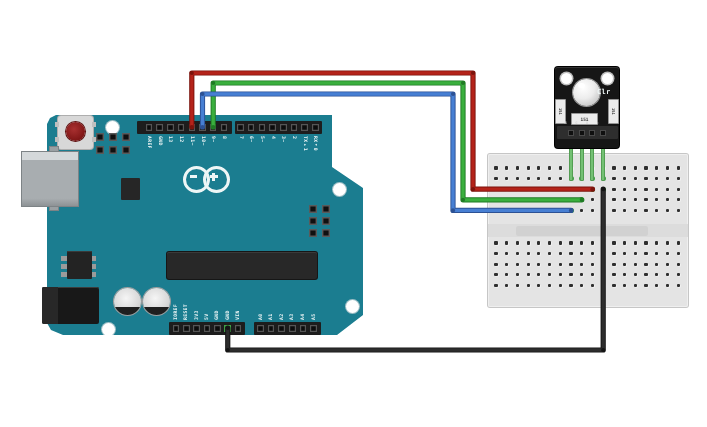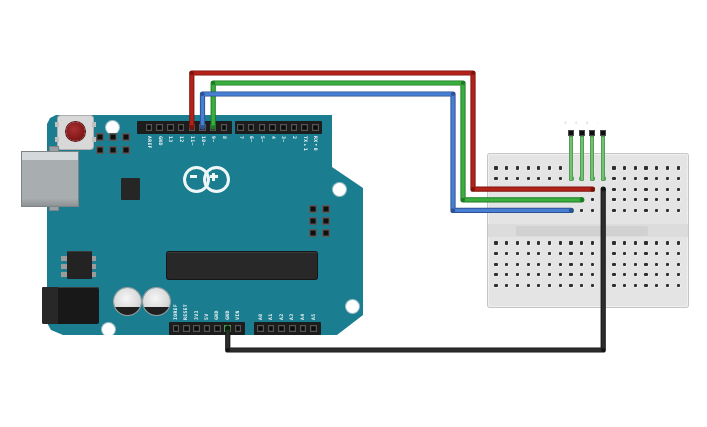--- a/index.html
+++ b/index.html
@@ -368,20 +368,30 @@
 
   <span class="silk" style="left:96px;top:165px;font-size:5.2px;letter-spacing:.4px;">ICSP2</span>
   <span class="vlabel vup" style="left:301px;top:210px;height:26px;font-size:5.2px;">ICSP</span>
 
   <div id="legs-layer">
       <div class="leg" style="left: 569.04px; top: 136px; height: 45px; background: rgb(116, 193, 116);"></div>
       <div class="leg" style="left: 579.76px; top: 136px; height: 45px; background: rgb(116, 193, 116);"></div>
       <div class="leg" style="left: 590.48px; top: 136px; height: 45px; background: rgb(116, 193, 116);"></div>
       <div class="leg" style="left: 601.2px; top: 136px; height: 45px; background: rgb(116, 193, 116);"></div>
     </div>
+  <div id="module">
+    <div class="mhole" style="left:6px;top:5.5px;"></div>
+    <div class="mhole" style="left:47px;top:5.5px;"></div>
+    <div id="mled"></div>
+    <span class="silk" style="left:42px;top:21px;font-size:7px;letter-spacing:.3px;">Clr</span>
+    <div class="smd" style="left:1px;top:33px;width:9px;height:23px;writing-mode:vertical-rl;font-size:3.8px;">151</div>
+    <div class="smd" style="left:53.5px;top:33px;width:9px;height:23px;writing-mode:vertical-rl;font-size:3.8px;">151</div>
+    <div class="smd" style="left:17px;top:47px;width:25px;height:10px;font-size:4.4px;">151</div>
+    <div id="mheader"></div>
+  </div>
   <div id="gen">
       <div class="strip" style="left: 137px; top: 121px; width: 95px; height: 13px;"></div>
       <div class="hpin" style="left: 145.7px; top: 124.2px;"></div>
       <div class="vlabel" style="left: 146px; top: 136px; height: 24px;">AREF</div>
       <div class="hpin" style="left: 156.4px; top: 124.2px;"></div>
       <div class="vlabel" style="left: 156.7px; top: 136px; height: 24px;">GND</div>
       <div class="hpin" style="left: 167.1px; top: 124.2px;"></div>
       <div class="vlabel" style="left: 167.4px; top: 136px; height: 24px;">13</div>
       <div class="hpin" style="left: 177.8px; top: 124.2px;"></div>
       <div class="vlabel" style="left: 178.1px; top: 136px; height: 24px;">12</div>

